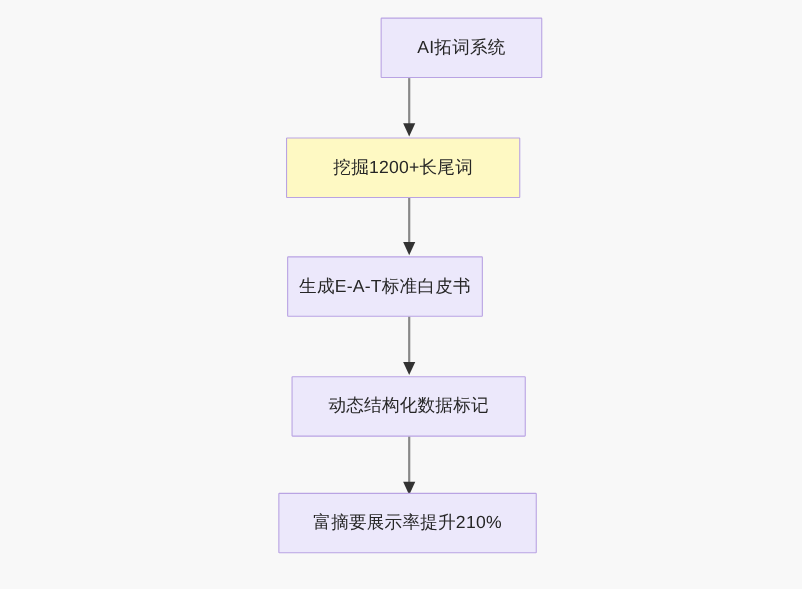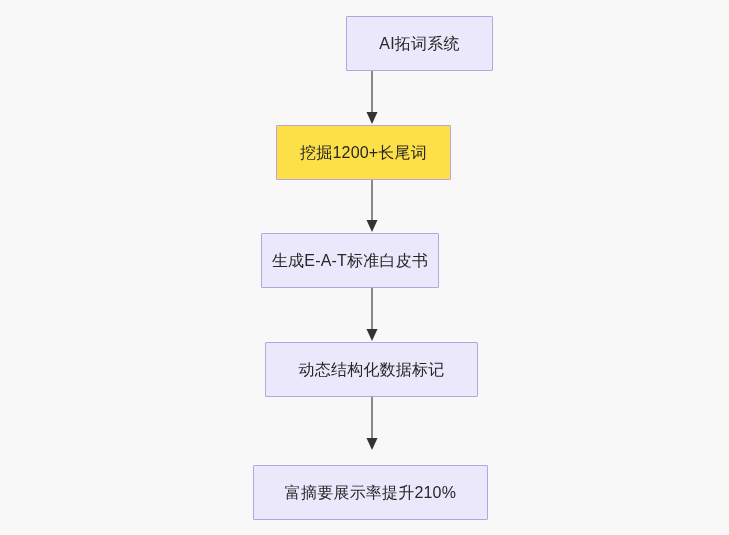--- a/index.html
+++ b/index.html
@@ -52,21 +52,21 @@
     <span>AI拓词系统</span>
   </div>
 
   <div class="connector" id="edge-1-2" style="left: 360px; top: 71px; height: 54px;">
     <svg width="24" height="54" viewBox="0 0 24 54">
       <line x1="12" y1="0" x2="12" y2="44" stroke="#888888" stroke-width="2"></line>
       <polygon points="12,53 6.5,41 17.5,41" fill="#333333"></polygon>
     </svg>
   </div>
 
-  <div class="node" id="node-2" style="left: 276px; top: 125px; width: 175px; height: 55px; background: #fde047; border-color: rgb(185, 163, 227); color: rgb(38, 38, 38);">
+  <div class="node" id="node-2" style="left: 260px; top: 125px; width: 213px; height: 55px; background: #fef9c3; border-color: rgb(185, 163, 227); color: rgb(38, 38, 38);">
     <span>挖掘1200+长尾词</span>
   </div>
 
   <div class="connector" id="edge-2-3" style="left: 360px; top: 180px; height: 53px;">
     <svg width="24" height="53" viewBox="0 0 24 53">
       <line x1="12" y1="0" x2="12" y2="43" stroke="#888888" stroke-width="2"></line>
       <polygon points="12,52 6.5,40 17.5,40" fill="#333333"></polygon>
     </svg>
   </div>
 
@@ -85,17 +85,17 @@
     <span>动态结构化数据标记</span>
   </div>
 
   <div class="connector" id="edge-4-5" style="left: 360px; top: 397px; height: 54px;">
     <svg width="24" height="54" viewBox="0 0 24 54">
       <line x1="12" y1="0" x2="12" y2="44" stroke="#888888" stroke-width="2"></line>
       <polygon points="12,53 6.5,41 17.5,41" fill="#333333"></polygon>
     </svg>
   </div>
 
-  <div class="node" id="node-5" style="left: 253px; top: 465px; width: 235px; height: 55px; background: rgb(236, 232, 251); border-color: rgb(185, 163, 227); color: rgb(38, 38, 38);">
+  <div class="node" id="node-5" style="left: 253px; top: 448px; width: 235px; height: 55px; background: rgb(236, 232, 251); border-color: rgb(185, 163, 227); color: rgb(38, 38, 38);">
     <span>富摘要展示率提升210%</span>
   </div>
 
 </div>
 
 </body></html>

